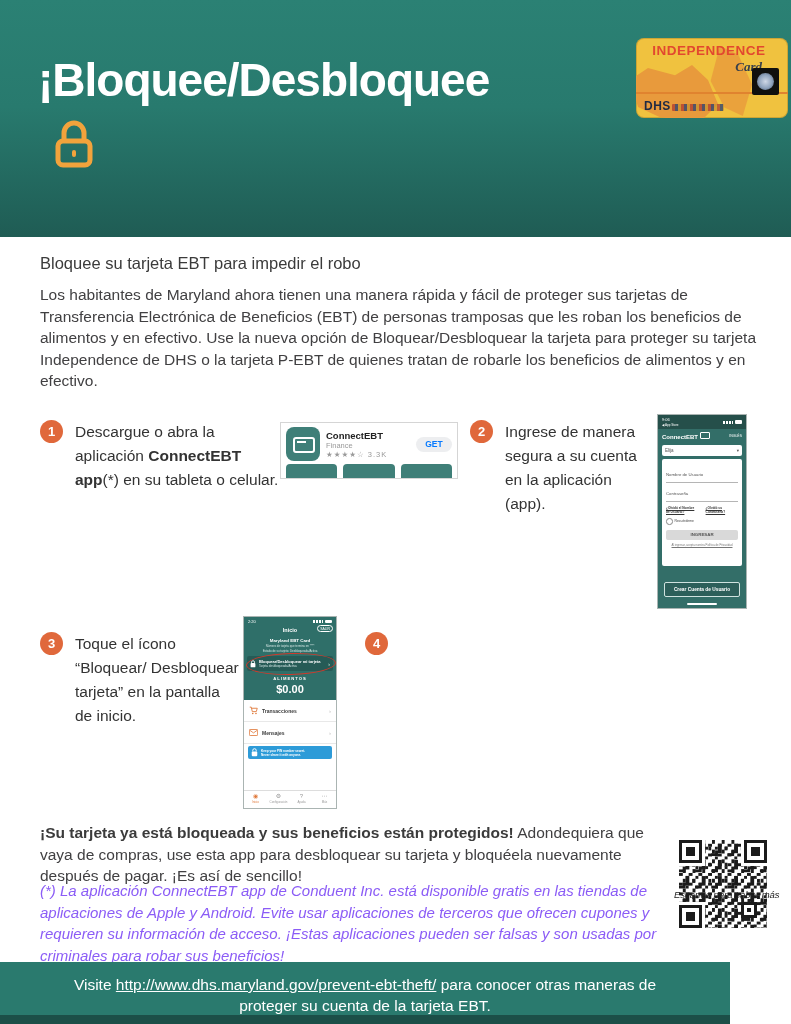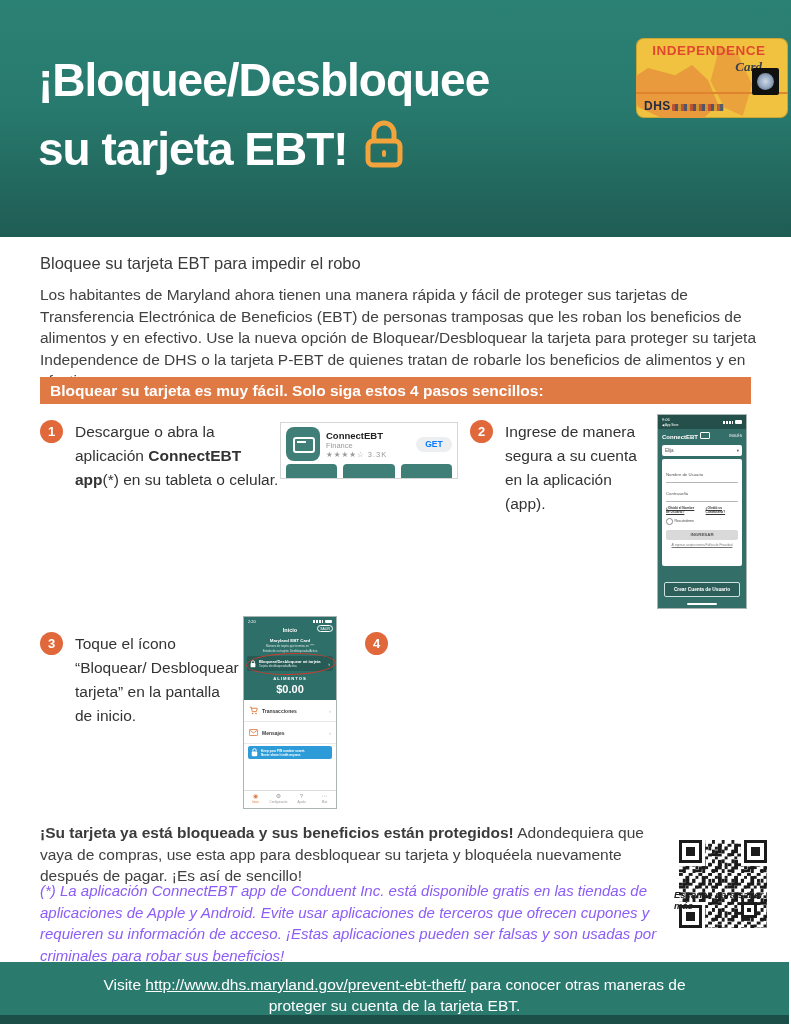--- a/index.html
+++ b/index.html
@@ -120,37 +120,37 @@
   .ph-tab{flex:1;text-align:center;color:#9a9a9a;font-size:2.9px;padding-top:2px;}
   .ph-tab .ic{font-size:6px;line-height:7px;display:block;}
   .ph-tab.active{color:#e07a3c;}
 
   
   .outro{position:absolute;left:40px;top:822px;width:628px;font-size:15.5px;line-height:21.5px;color:#414042;}
   .outro b{color:#3b3b3b;}
   .disclaimer{position:absolute;left:40px;top:880px;width:632px;font-size:15px;line-height:21.5px;
         color:#8b5cf6;font-style:italic;}
   .qr{position:absolute;left:676px;top:837px;width:94px;height:94px;}
-  .qr-cap{position:absolute;left:674px;top:889px;width:110px;font-size:9.5px;font-style:italic;font-weight:bold;color:#222;}
-
-  
-  .footer{position:absolute;left:0;top:962px;width:789px;height:62px;background:#2a7a6e;}
+  .qr-cap{position:absolute;left:674px;top:889px;width:110px;font-size:9.5px;font-style:italic;font-weight:normal;color:#222;}
+
+  
+  .footer{position:absolute;left:0;top:962px;width:730px;height:62px;background:#2a7a6e;}
   .footer:after{content:"";position:absolute;left:0;bottom:0;width:100%;height:9px;background:#1c4f48;}
   .footer-text{padding-top:12px;text-align:center;color:#fff;font-size:15.5px;line-height:21px;}
   .footer-text a{color:#fff;}
 </style>
 </head>
 <body>
 
 <div class="page">
 
   <div class="hero">
     <div class="hero-title">
       <span>¡Bloquee/Desbloquee</span><br>
-      <span>su tarjeta EBT!</span><span class="hero-lock"><svg width="44" height="52" viewBox="0 0 44 52">
+      <span class="hero-lock"><svg width="44" height="52" viewBox="0 0 44 52">
             <path d="M12 24v-8a10 10 0 0 1 20 0v8" fill="none" stroke="#f2a33c" stroke-width="5"></path>
             <rect x="6" y="24" width="32" height="24" rx="5" fill="none" stroke="#f2a33c" stroke-width="5"></rect>
             <rect x="20" y="33" width="4" height="7" rx="2" fill="#f2a33c"></rect>
           </svg></span>
     </div>
 
     <div class="ebt-card">
       <div class="md-blob"></div>
       <div class="md-blob2"></div>
       <div class="card-line"></div>
@@ -160,21 +160,20 @@
           <i></i>
         </div>
       <div class="card-dhs">DHS</div>
       <div class="card-dhs-bars"></div>
     </div>
   </div>
 
   <div class="intro-h">Bloquee su tarjeta EBT para impedir el robo</div>
   <div class="intro-p">Los habitantes de Maryland ahora tienen una manera rápida y fácil de proteger sus tarjetas de Transferencia Electrónica de Beneficios (EBT) de personas tramposas que les roban los beneficios de alimentos y en efectivo. Use la nueva opción de Bloquear/Desbloquear la tarjeta para proteger su tarjeta Independence de DHS o la tarjeta P-EBT de quienes tratan de robarle los beneficios de alimentos y en efectivo.</div>
 
-  <div class="banner">Bloquear su tarjeta es muy fácil. Solo siga estos 4 pasos sencillos:</div>
 
   <div class="step s1">
     <div class="step-num">1</div>
     <div class="step-text">
       <span>Descargue o abra la aplicación </span><b>ConnectEBT app</b><span>(*) en su tableta o celular.</span>
     </div>
   </div>
 
   <div class="appstore">
     <div class="as-top">

